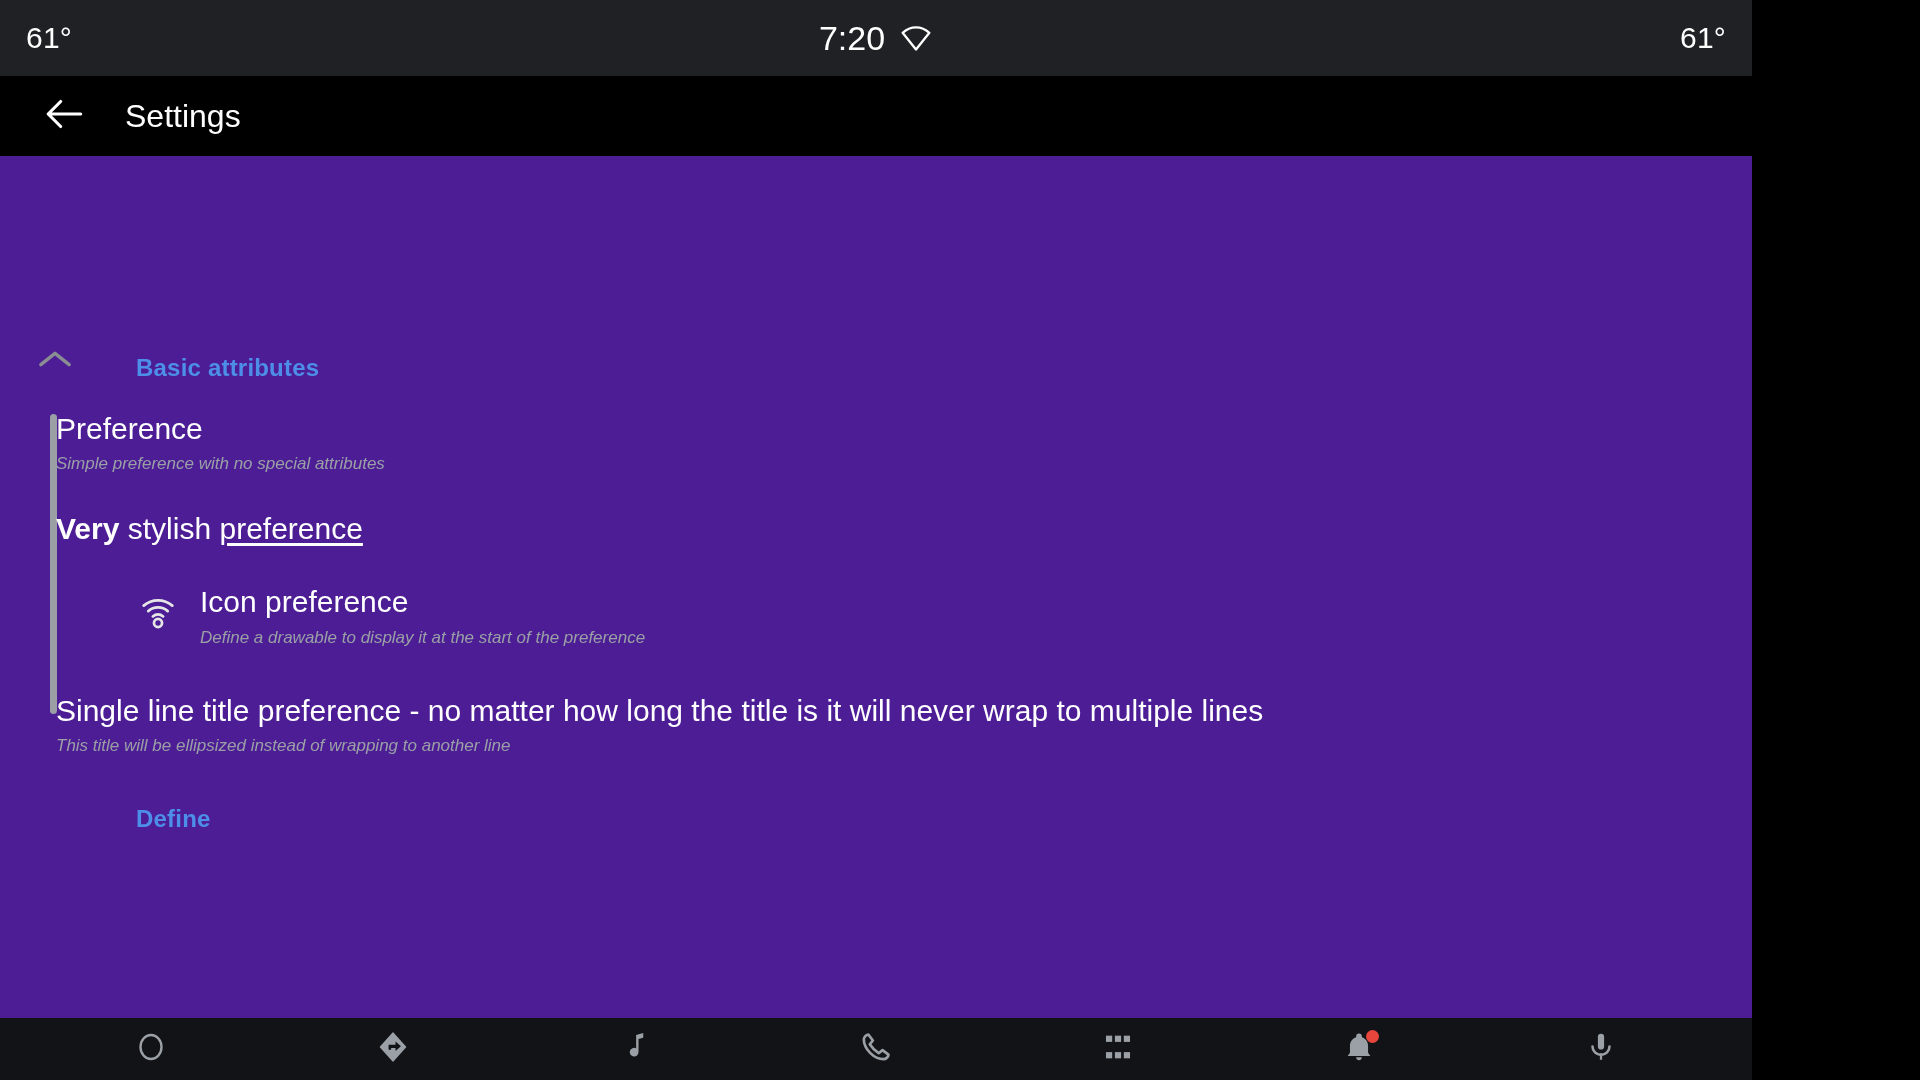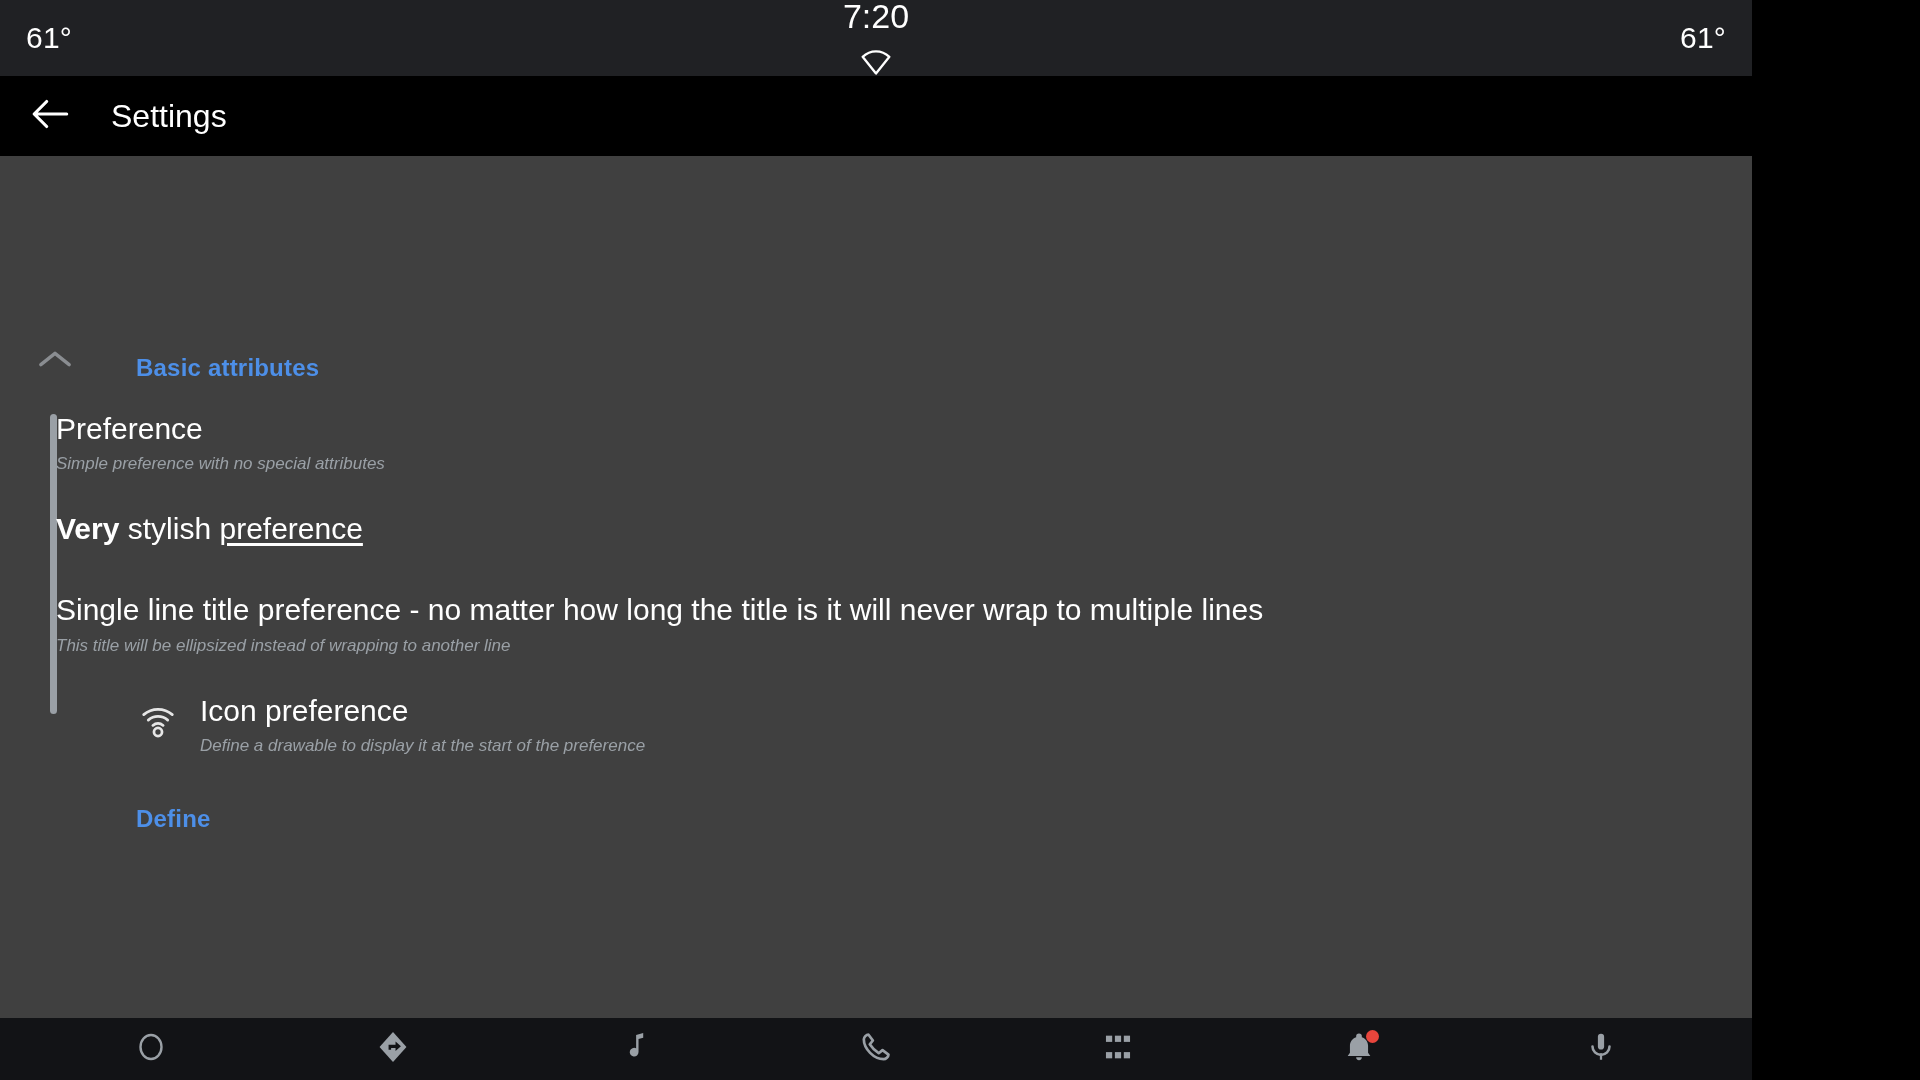--- a/index.html
+++ b/index.html
@@ -36,55 +36,54 @@
   }
   .status-center {
     position: absolute;
     left: 0; right: 0;
     top: 0; bottom: 0;
     display: flex;
     align-items: center;
     justify-content: center;
     gap: 14px;
     pointer-events: none;
-    flex-direction: column;
   }
   .status-clock {
     color: #ffffff;
     font-size: 34px;
     line-height: 1;
   }
   .wifi-icon { display: block; }
 
   
   .action-bar {
     flex: 0 0 80px;
     height: 80px;
     display: flex;
     align-items: center;
-    padding-left: 22px;
+    padding-left: 36px;
     background: #000000;
   }
   .back-btn {
     width: 56px; height: 56px;
     display: flex; align-items: center; justify-content: center;
     cursor: pointer;
   }
   .action-title {
     color: #ffffff;
     font-size: 32px;
     margin-left: 33px;
     line-height: 1;
   }
 
   
   .content {
     position: relative;
     flex: 1 1 auto;
-    background: #404040;
+    background: #4c1d95;
     overflow: hidden;
   }
 
   .scroll-up-chevron {
     position: absolute;
     left: 33px; top: 190px;
     width: 44px; height: 30px;
     display: flex; align-items: center; justify-content: center;
     cursor: pointer;
   }
@@ -241,44 +240,44 @@
       </div>
 
       <div class="pref-row" style="padding-top:22px;">
         <div class="pref-texts">
           <div class="pref-title">
             <span class="b">Very</span><span>&nbsp;</span><span class="i">stylish</span><span>&nbsp;</span><span class="u">preference</span>
           </div>
         </div>
       </div>
 
-      <div class="pref-row" style="padding-top:30px;">
-        <div class="pref-texts">
-          <div class="pref-title">Single line title preference - no matter how long the title is it will never wrap to multiple lines</div>
-          <div class="pref-summary">This title will be ellipsized instead of wrapping to another line</div>
-        </div>
-      </div>
-
       <div class="pref-row with-icon" style="padding-top:22px;">
         <div class="pref-icon">
           <span>
             <svg width="44" height="44" viewBox="0 0 24 24" fill="none">
               <path d="M4.2 9.6 C6.4 7.7 9.1 6.7 12 6.7 C14.9 6.7 17.6 7.7 19.8 9.6" stroke="#e6e6e6" stroke-width="1.5" stroke-linecap="round"></path>
               <path d="M6.7 12.6 C8.2 11.3 10 10.6 12 10.6 C14 10.6 15.8 11.3 17.3 12.6" stroke="#e6e6e6" stroke-width="1.5" stroke-linecap="round"></path>
               <path d="M9.2 15.5 C10 14.8 11 14.4 12 14.4 C13 14.4 14 14.8 14.8 15.5" stroke="#e6e6e6" stroke-width="1.5" stroke-linecap="round"></path>
               <circle cx="12" cy="19.1" r="2.2" stroke="#e6e6e6" stroke-width="1.5" fill="none"></circle>
             </svg>
           </span>
         </div>
         <div class="pref-texts">
           <div class="pref-title">Icon preference</div>
           <div class="pref-summary">Define a drawable to display it at the start of the preference</div>
         </div>
       </div>
 
+      <div class="pref-row" style="padding-top:30px;">
+        <div class="pref-texts">
+          <div class="pref-title">Single line title preference - no matter how long the title is it will never wrap to multiple lines</div>
+          <div class="pref-summary">This title will be ellipsized instead of wrapping to another line</div>
+        </div>
+      </div>
+
 
       <div class="category-header" style="padding-top:34px;">
         <span class="cat-label" style="color:#4D8FE8">Define</span>
       </div>
 
       <div class="pref-row" style="padding-top:26px;">
         
         
       </div>
 

